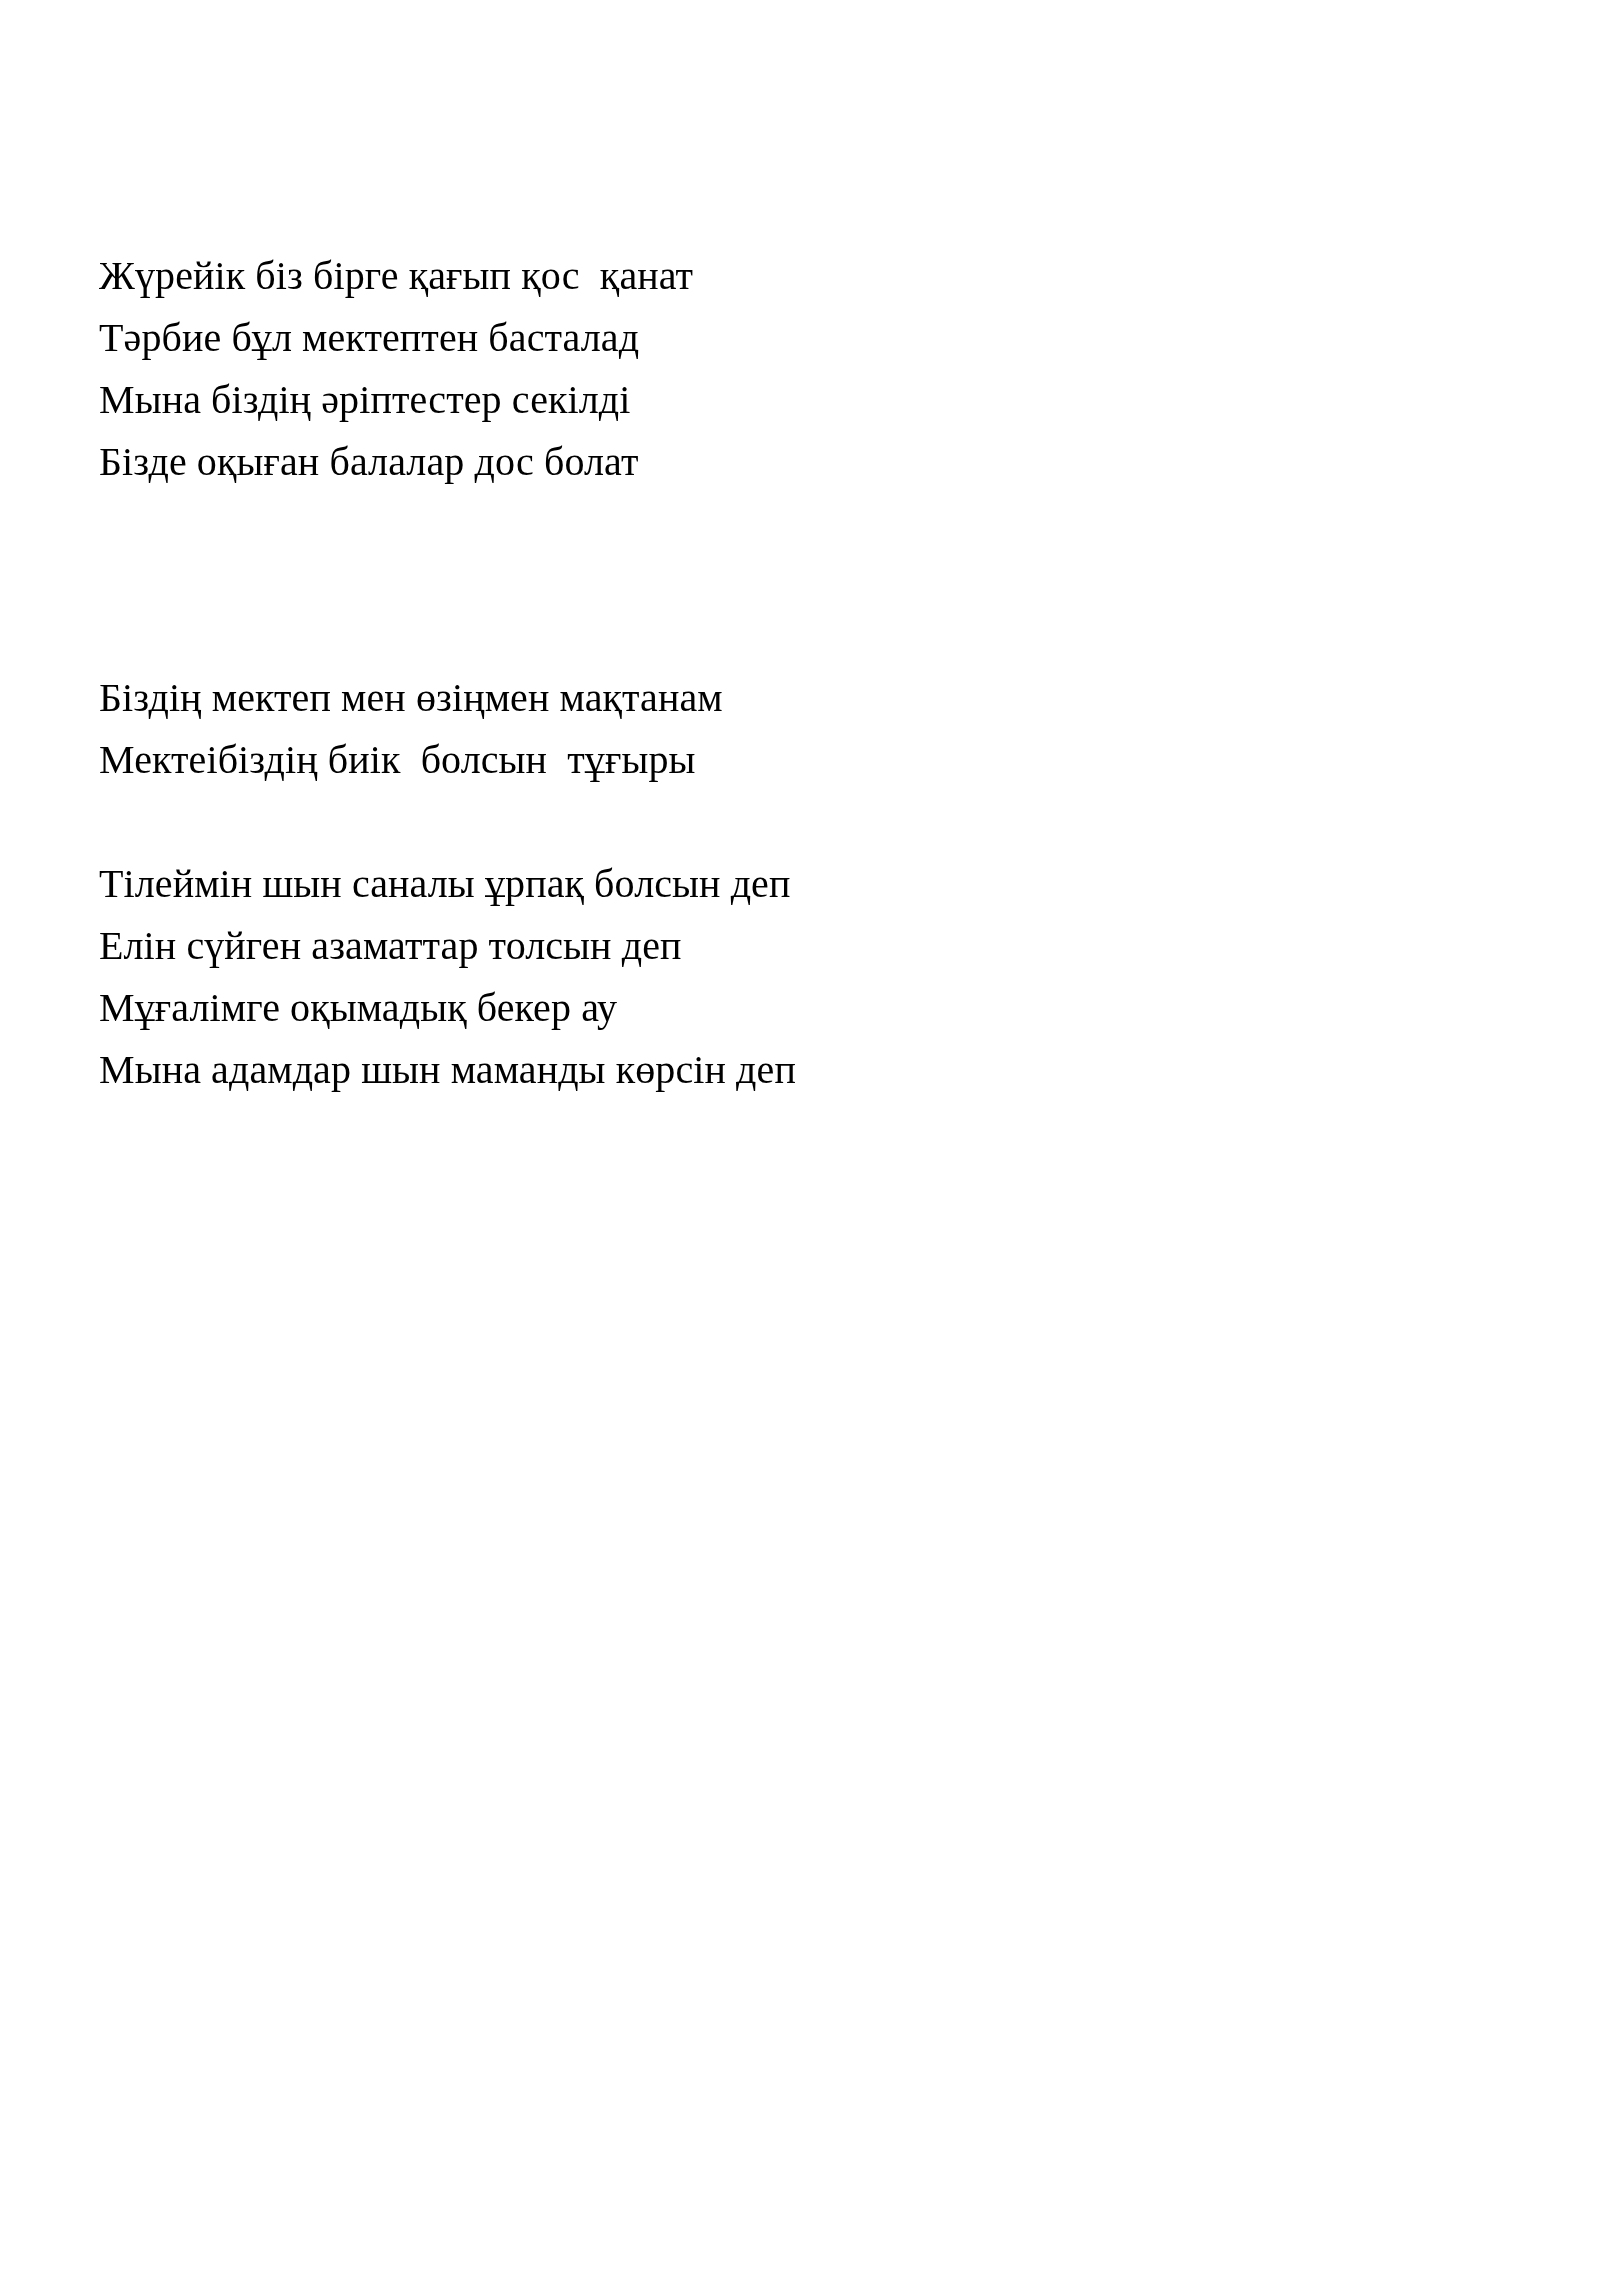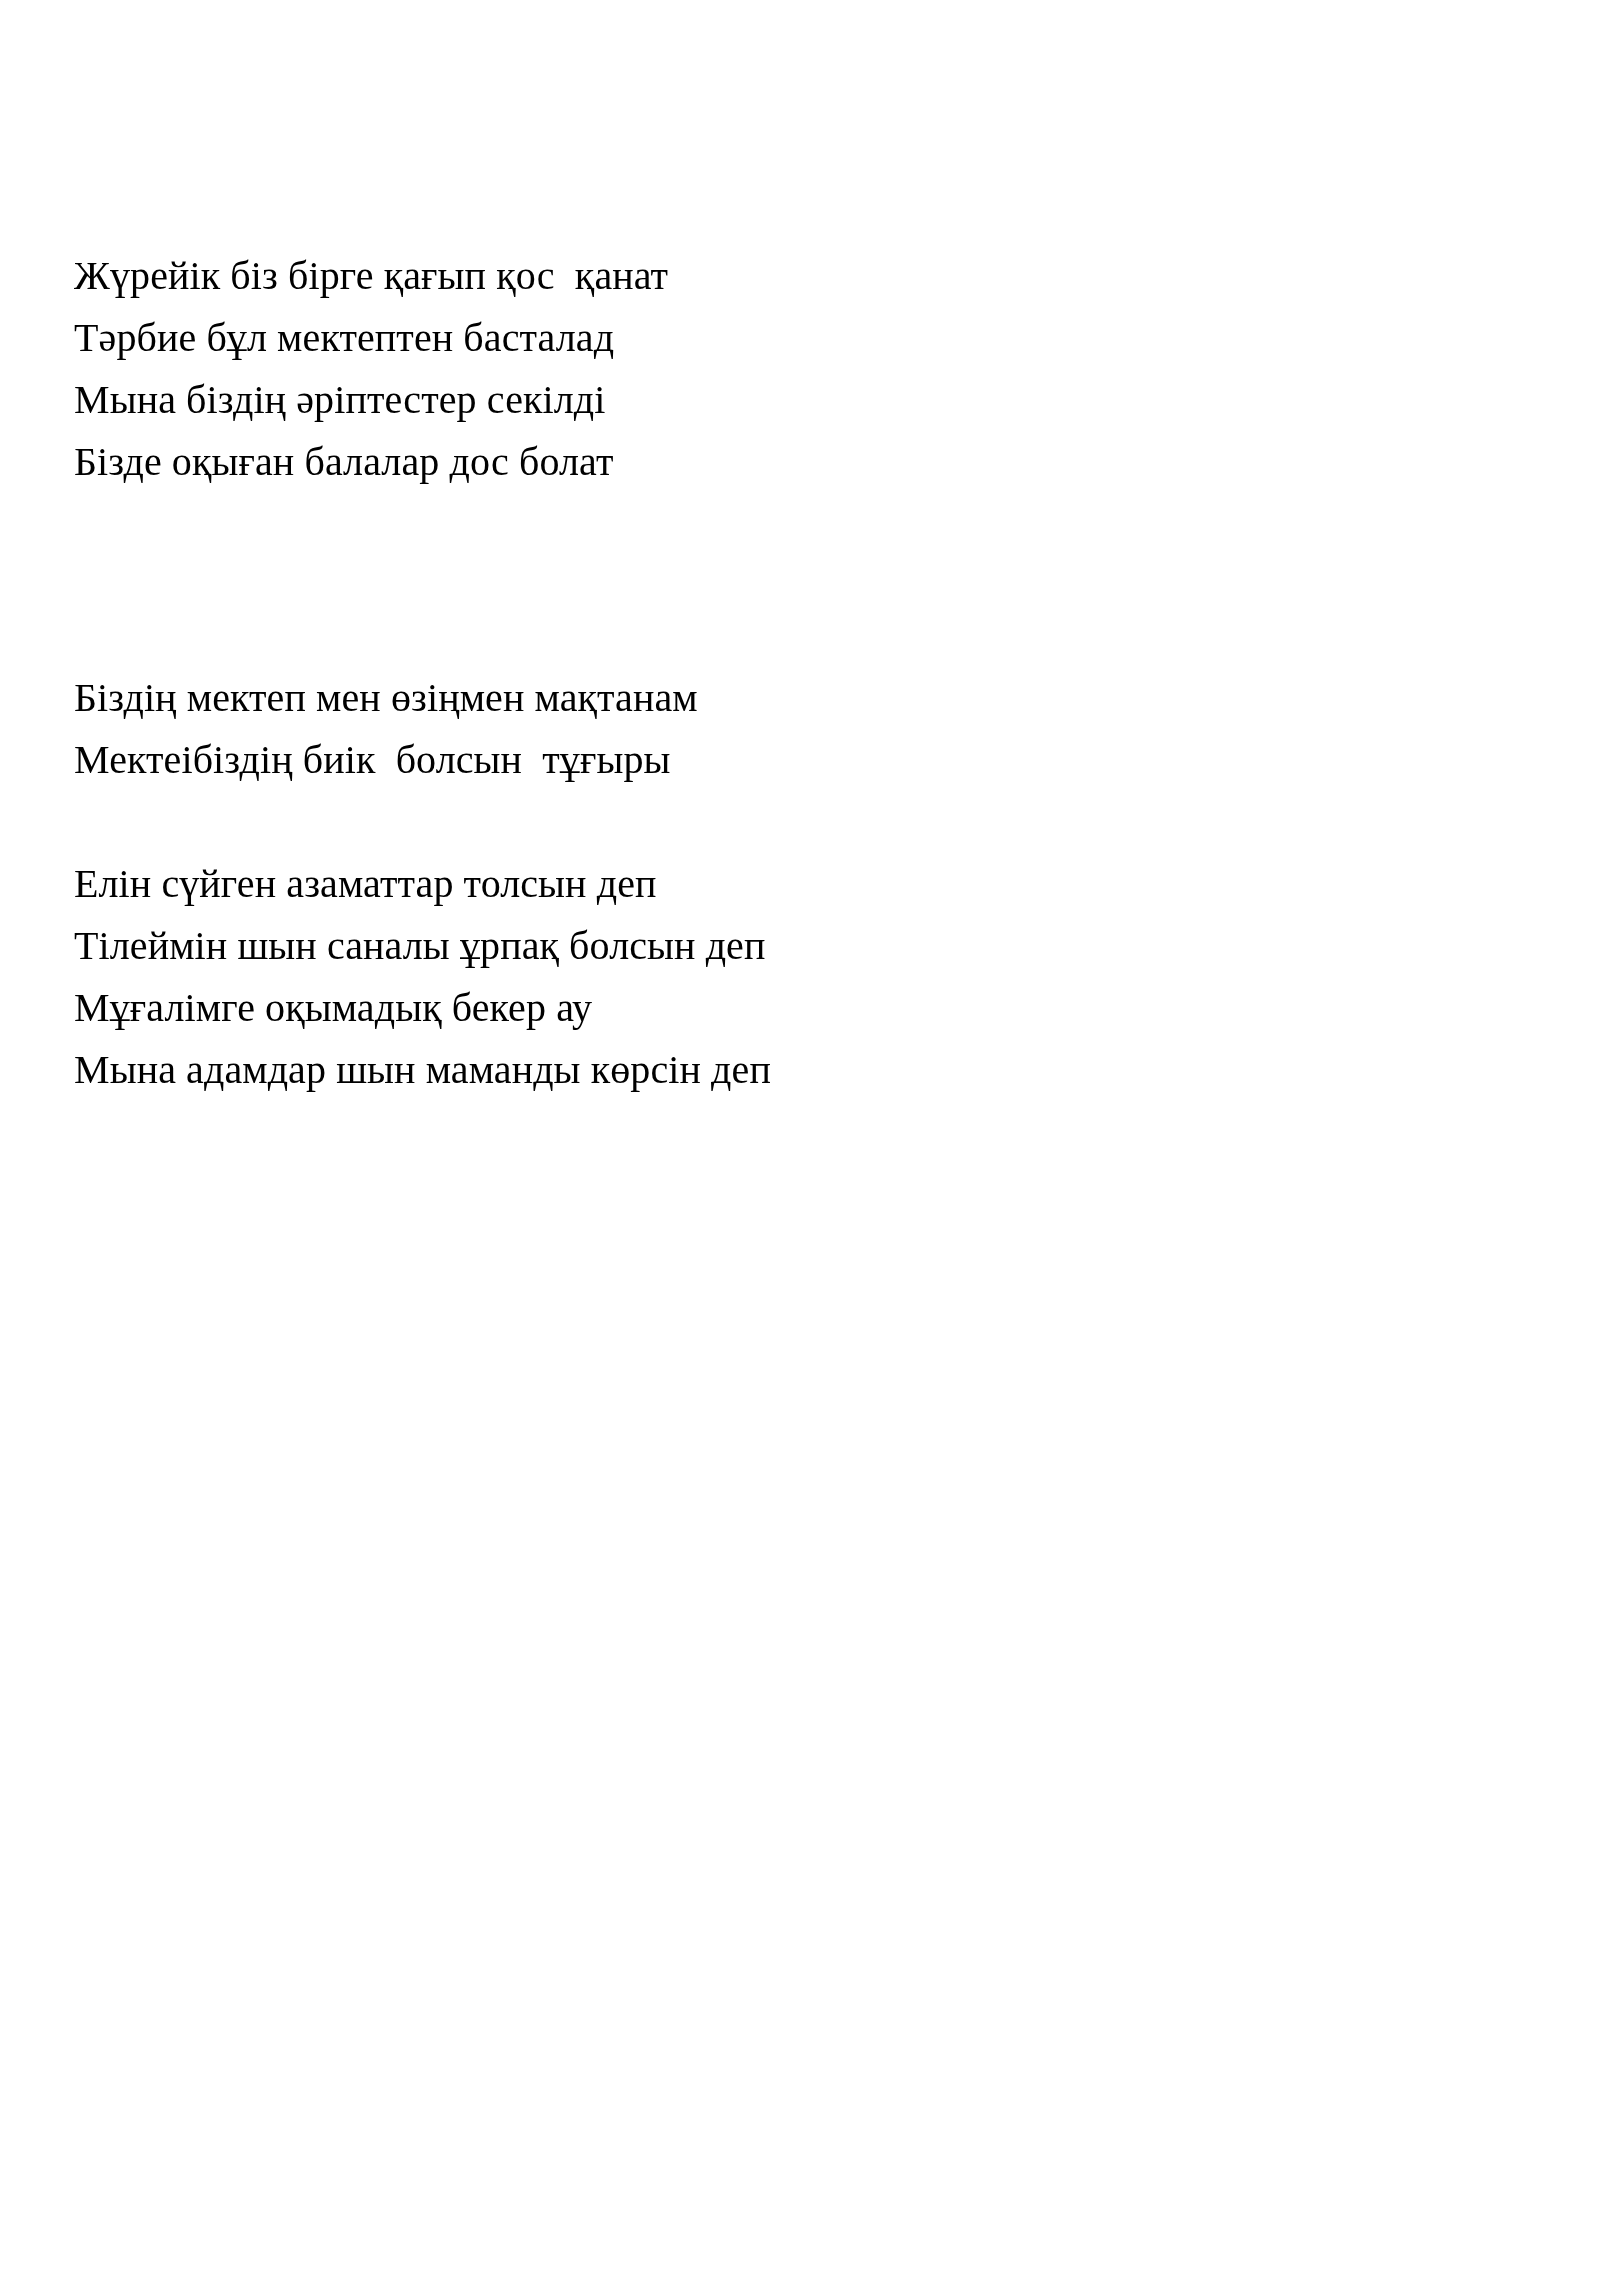--- a/index.html
+++ b/index.html
@@ -13,21 +13,21 @@
     font-family: "Liberation Serif", serif;
     color: #000000;
     -webkit-font-smoothing: antialiased;
   }
   .page {
     position: relative;
     width: 1621px;
     height: 2293px;
     background: #ffffff;
     box-sizing: border-box;
-    padding: 245px 176px 0 74px;
+    padding: 245px 176px 0 99px;
   }
   .doc-body {
     width: 1078px;
   }
   .stanza {
     margin: 0;
     padding: 0;
   }
   .line {
     font-size: 40px;
@@ -59,21 +59,21 @@
     <div class="spacer-large"></div>
 
     <div class="stanza">
       <div class="line">Біздің мектеп мен өзіңмен мақтанам</div>
       <div class="line">Мектеібіздің биік  болсын  тұғыры</div>
     </div>
 
     <div class="spacer-small"></div>
 
     <div class="stanza">
+      <div class="line">Тілеймін шын саналы ұрпақ болсын деп</div>
       <div class="line">Елін сүйген азаматтар толсын деп</div>
-      <div class="line">Тілеймін шын саналы ұрпақ болсын деп</div>
       <div class="line">Мұғалімге оқымадық бекер ау</div>
       <div class="line">Мына адамдар шын маманды көрсін деп</div>
     </div>
 
   </div>
 </div>
 
 
 </body></html>

